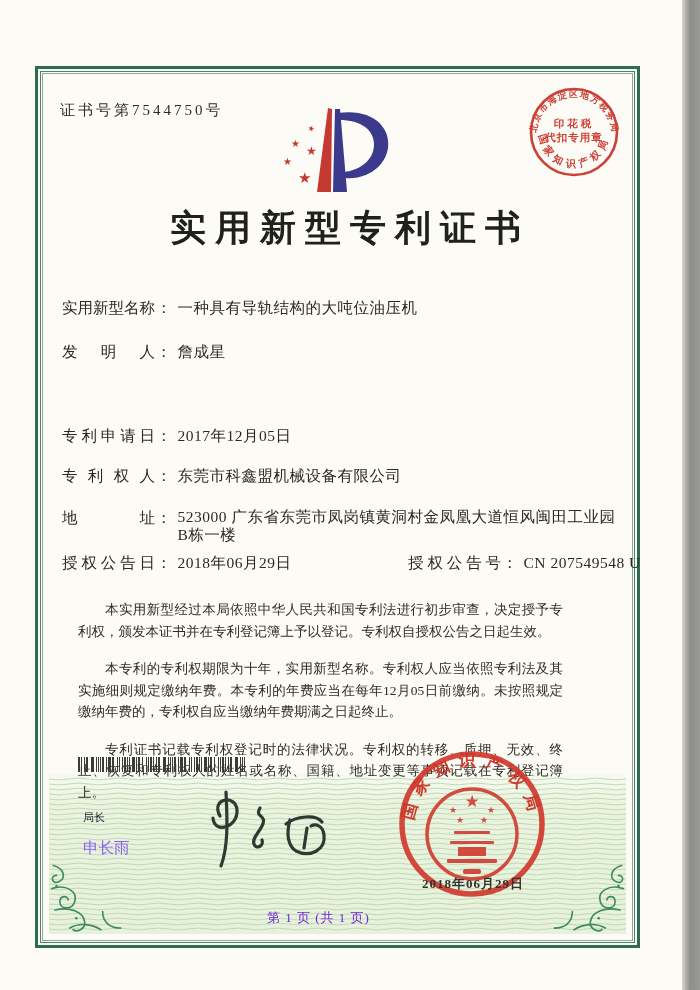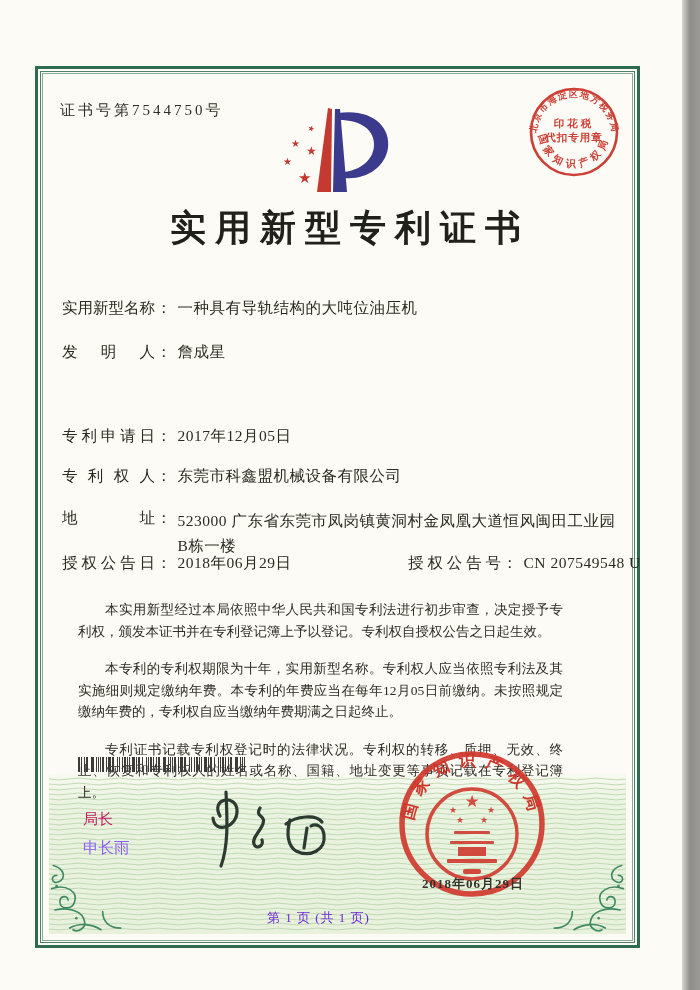--- a/index.html
+++ b/index.html
@@ -21,27 +21,27 @@
   .cert-no{position:absolute;left:60px;top:101px;font-size:15px;letter-spacing:3px;color:#2e2d26;}
   .logo{position:absolute;left:281px;top:104px;}
   .title{position:absolute;left:50px;top:204px;width:600px;text-align:center;
          font-size:36px;font-weight:700;letter-spacing:9px;color:#21211b;}
   .tax-stamp{position:absolute;left:526px;top:83px;}
   .row{position:absolute;left:62px;font-size:15.5px;white-space:nowrap;}
   .flabel{display:inline-block;width:93px;text-align:justify;text-align-last:justify;}
   .fcolon{margin:0 6px 0 1px;}
   .fvalue{letter-spacing:0.5px;}
   .fvalue.wrap{display:inline-block;width:447px;vertical-align:top;
-               white-space:normal;line-height:25px;}
+               white-space:normal;line-height:18px;}
   .grp2{position:absolute;left:323px;top:0;white-space:nowrap;margin-left:23px;}
   .paras{position:absolute;left:62px;top:583px;width:517px;}
   .paras p{margin:16px;font-size:13.5px;line-height:21.5px;text-indent:2em;
            color:#2e2d26;text-align:justify;}
   .barcode{position:absolute;left:78px;top:757px;}
-  .director-title{position:absolute;left:83px;top:810px;font-size:15px;color:#be185d;}
+  .director-title{position:absolute;left:83px;top:810px;font-size:11px;color:#0f172a;}
   .director-name{position:absolute;left:83px;top:838px;font-size:15.5px;color:#8b5cf6;}
   .signature{position:absolute;left:190px;top:788px;}
   .seal{position:absolute;left:397px;top:749px;}
   .seal-date{position:absolute;left:405px;top:875px;width:136px;text-align:center;
              font-size:13px;letter-spacing:1px;color:#33322c;font-weight:700;}
   .page-info{position:absolute;left:267px;top:909px;font-size:13px;letter-spacing:1px;color:#6d28d9;}
 </style>
 </head>
 <body>
 

